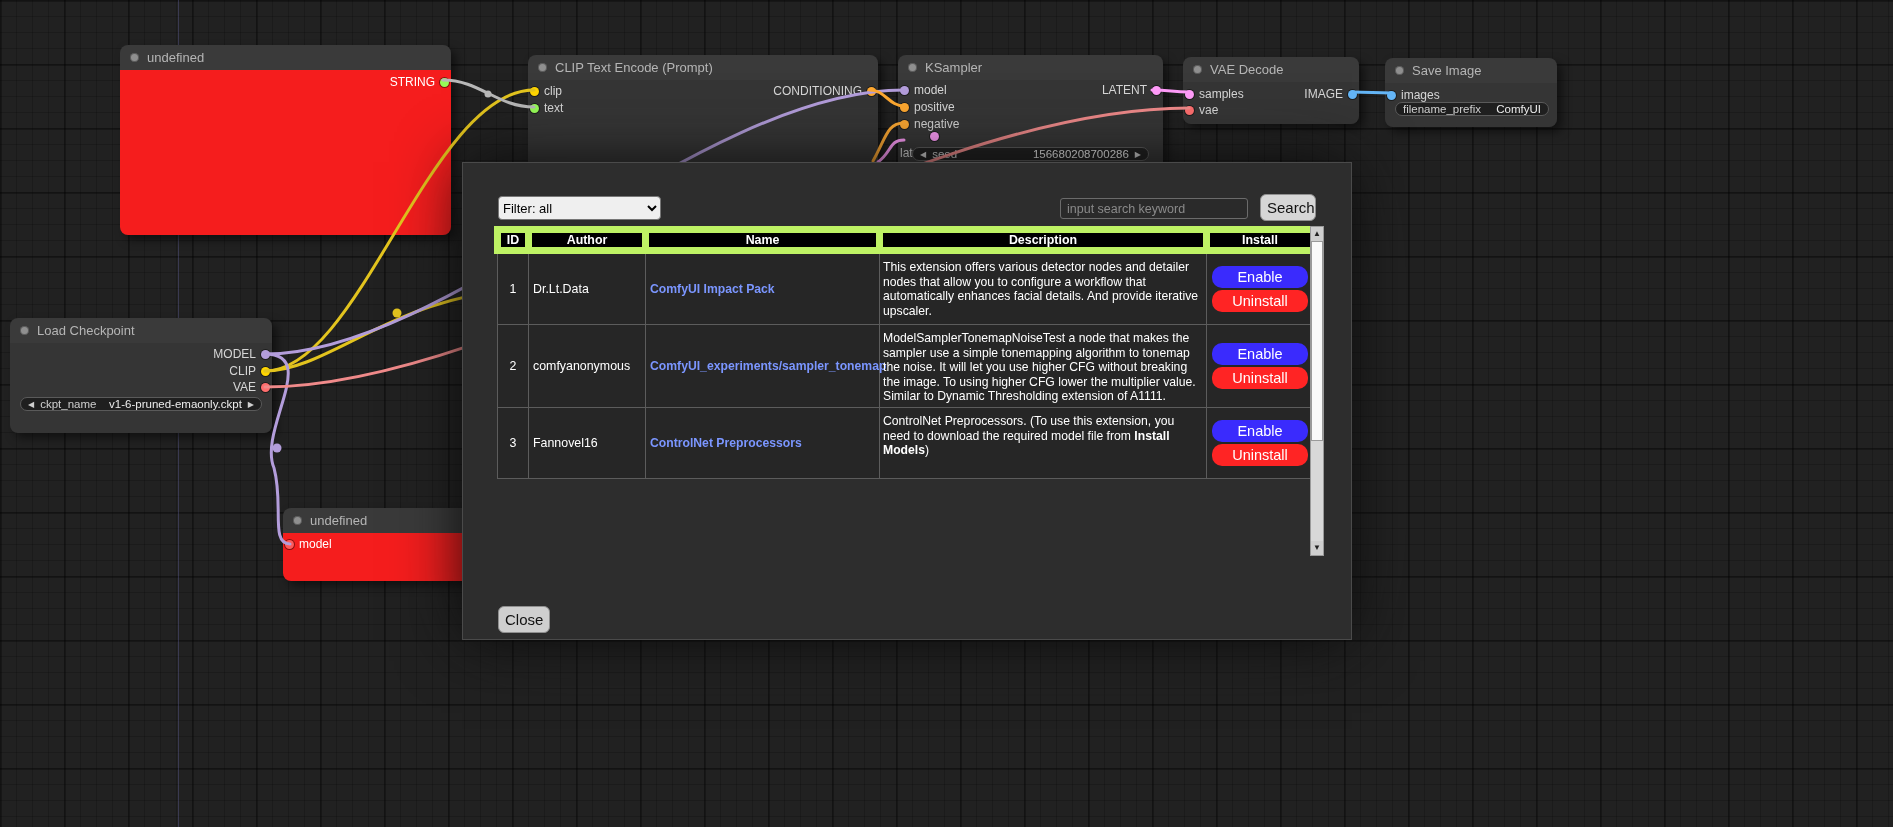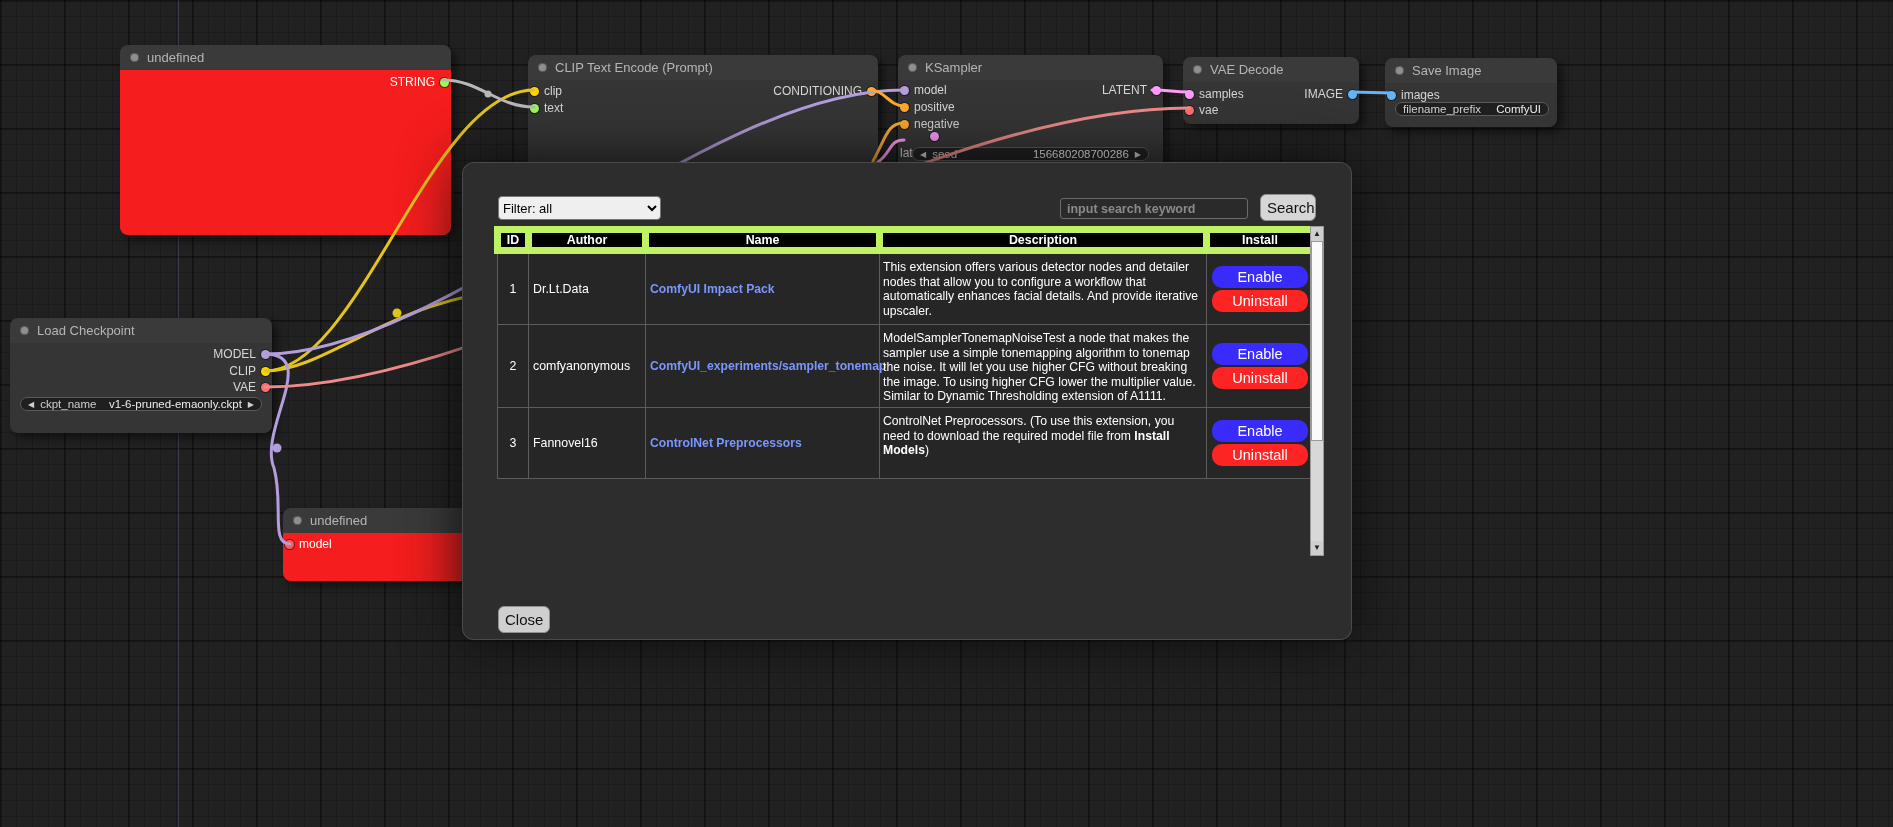--- a/index.html
+++ b/index.html
@@ -32,23 +32,23 @@
   .pin-cond{background:#ffa931;} .pin-latent{background:#ff9cf9;} .pin-image{background:#64b5f6;}
   .pin-string{background:#96fb57;} .pin-red{background:#ff5a5a;}
   .widget{position:absolute;height:14px;background:#1f1f1f;border:1px solid #5a5a5a;border-radius:8px;display:flex;align-items:center;gap:6px;padding:0 7px;font-size:11.5px;color:#cfcfcf;white-space:nowrap;}
   .widget .wval{margin-left:auto;color:#ececec;}
   .warr{font-size:8px;color:#cfcfcf;}
 
   
   .wires{position:absolute;left:0;top:0;z-index:3;pointer-events:none;}
 
   
-  .modal{position:absolute;left:462px;top:162px;width:890px;height:478px;z-index:10;background:#2d2d2d;border:1px solid rgba(255,255,255,.14);border-radius:12px;box-shadow:0 0 60px rgba(0,0,0,.85),0 0 100px rgba(255,255,255,.05);color:#fff;}
+  .modal{position:absolute;left:462px;top:162px;width:890px;height:478px;z-index:10;background:#2d2d2d;border:1px solid rgba(255,255,255,.14);border-radius:0;box-shadow:0 0 60px rgba(0,0,0,.85),0 0 100px rgba(255,255,255,.05);color:#fff;}
   .filter-select{position:absolute;left:35px;top:33px;width:163px;height:24px;font-size:13px;font-family:"Liberation Sans",sans-serif;border-radius:4px;}
-  .search-input{position:absolute;left:597px;top:35px;width:188px;height:21px;background:#2a2a2a;border:1px solid #6b6b6b;border-radius:3px;color:#ddd;font-size:12.5px;padding:0 6px;font-family:"Liberation Sans",sans-serif;font-weight:bold;}
+  .search-input{position:absolute;left:597px;top:35px;width:188px;height:21px;background:#2a2a2a;border:1px solid #6b6b6b;border-radius:3px;color:#ddd;font-size:12.5px;padding:0 6px;font-family:"Liberation Sans",sans-serif;}
   .search-input::placeholder{color:#8a8a8a;}
   .search-btn{position:absolute;left:797px;top:31px;width:56px;height:27px;background:#d6d6d6;border:1px solid #8f8f8f;border-radius:6px;font-size:15px;color:#111;font-family:"Liberation Sans",sans-serif;cursor:pointer;}
   .ext-table{position:absolute;left:31px;top:63px;width:816px;border-collapse:collapse;table-layout:fixed;font-size:12.4px;}
   .ext-table th{background:#000;color:#fff;font-weight:bold;border:7px solid #bef264;height:17px;padding:0 2px;text-align:center;font-size:12.4px;}
   .ext-table td{background:#262626;border:1px solid #5c5c5c;color:#fff;padding:2px 4px;vertical-align:middle;}
   td.c-id{text-align:center;}
   td.c-desc{vertical-align:top;line-height:14.6px;padding:6px 3px 3px 3px;font-size:12.2px;}
   .ext-link{color:#7b96ff;font-weight:bold;text-decoration:none;font-size:12.2px;white-space:nowrap;}
   td.c-install{text-align:center;padding:10px 4px;}
   .btn-enable,.btn-uninstall{display:block;width:96px;height:22px;margin:2px auto;border:none;border-radius:10px;color:#fff;font-size:14.5px;font-family:"Liberation Sans",sans-serif;cursor:pointer;line-height:20px;}

